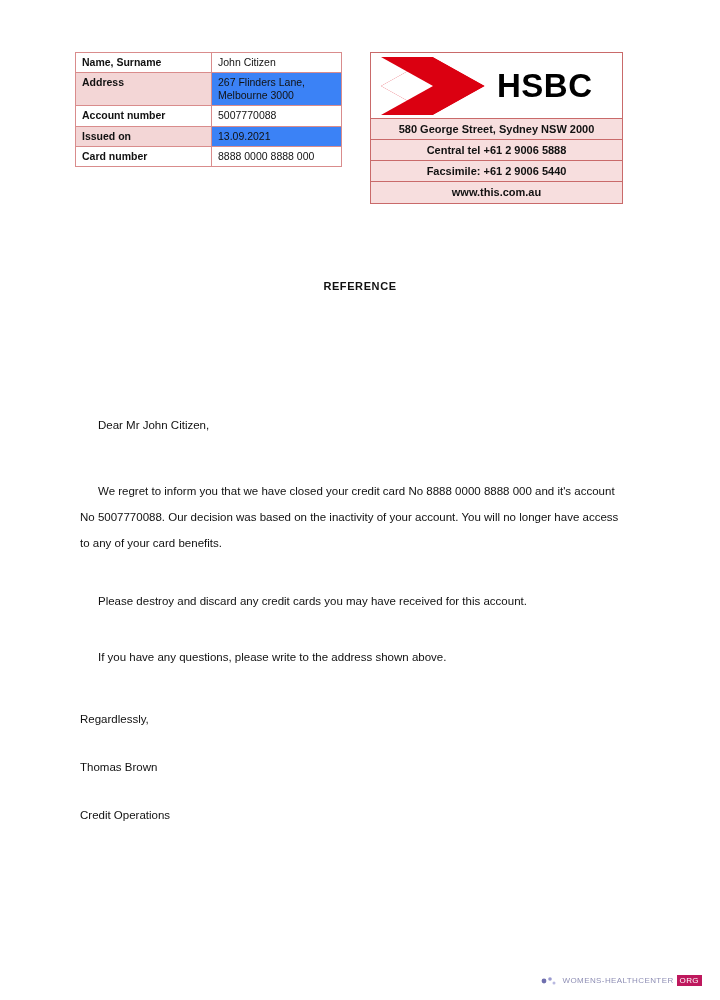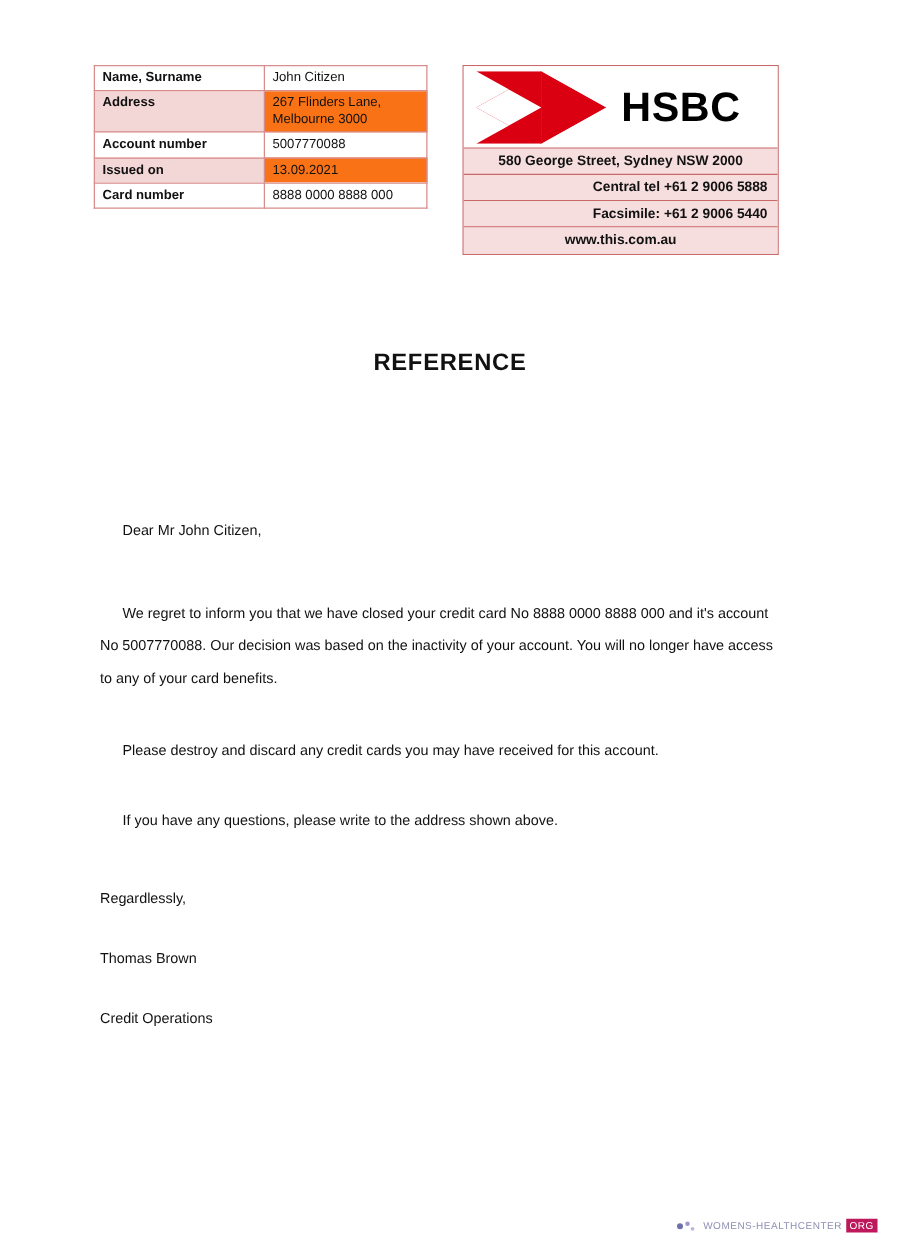--- a/index.html
+++ b/index.html
@@ -48,21 +48,21 @@
     font-weight: bold;
     background: #f5dcdc;
   }
   .details-table td.value {
     background: #fbeded;
   }
   .details-table tr.white td {
     background: #ffffff;
   }
   .details-table tr.pink td {
-    background: #f97316;
+    background: #3b82f6;
   }
   .details-table tr.pink td.label {
     background: #f3d6d6;
   }
   .addr-line2 {
     display: block;
   }
 
   
   .hsbc-block {
@@ -103,31 +103,31 @@
     background: #f7dede;
     font-size: 11px;
     font-weight: bold;
     color: #111;
     padding: 3px 8px 3px 8px;
     box-sizing: border-box;
     height: 21px;
     line-height: 15px;
   }
   .hsbc-line.center { text-align: center; }
-  .hsbc-line.right  { text-align: right; }
+  .hsbc-line.right  { text-align: center; }
   .hsbc-line.last   { border-bottom: none; }
 
   
   .reference-title {
     position: absolute;
     left: 0;
     top: 280px;
     width: 720px;
     text-align: center;
-    font-size: 19px;
+    font-size: 11px;
     font-weight: bold;
     letter-spacing: 0.6px;
     color: #111;
   }
   .letter {
     position: absolute;
     left: 80px;
     top: 372px;
     width: 545px;
     font-size: 11.5px;

